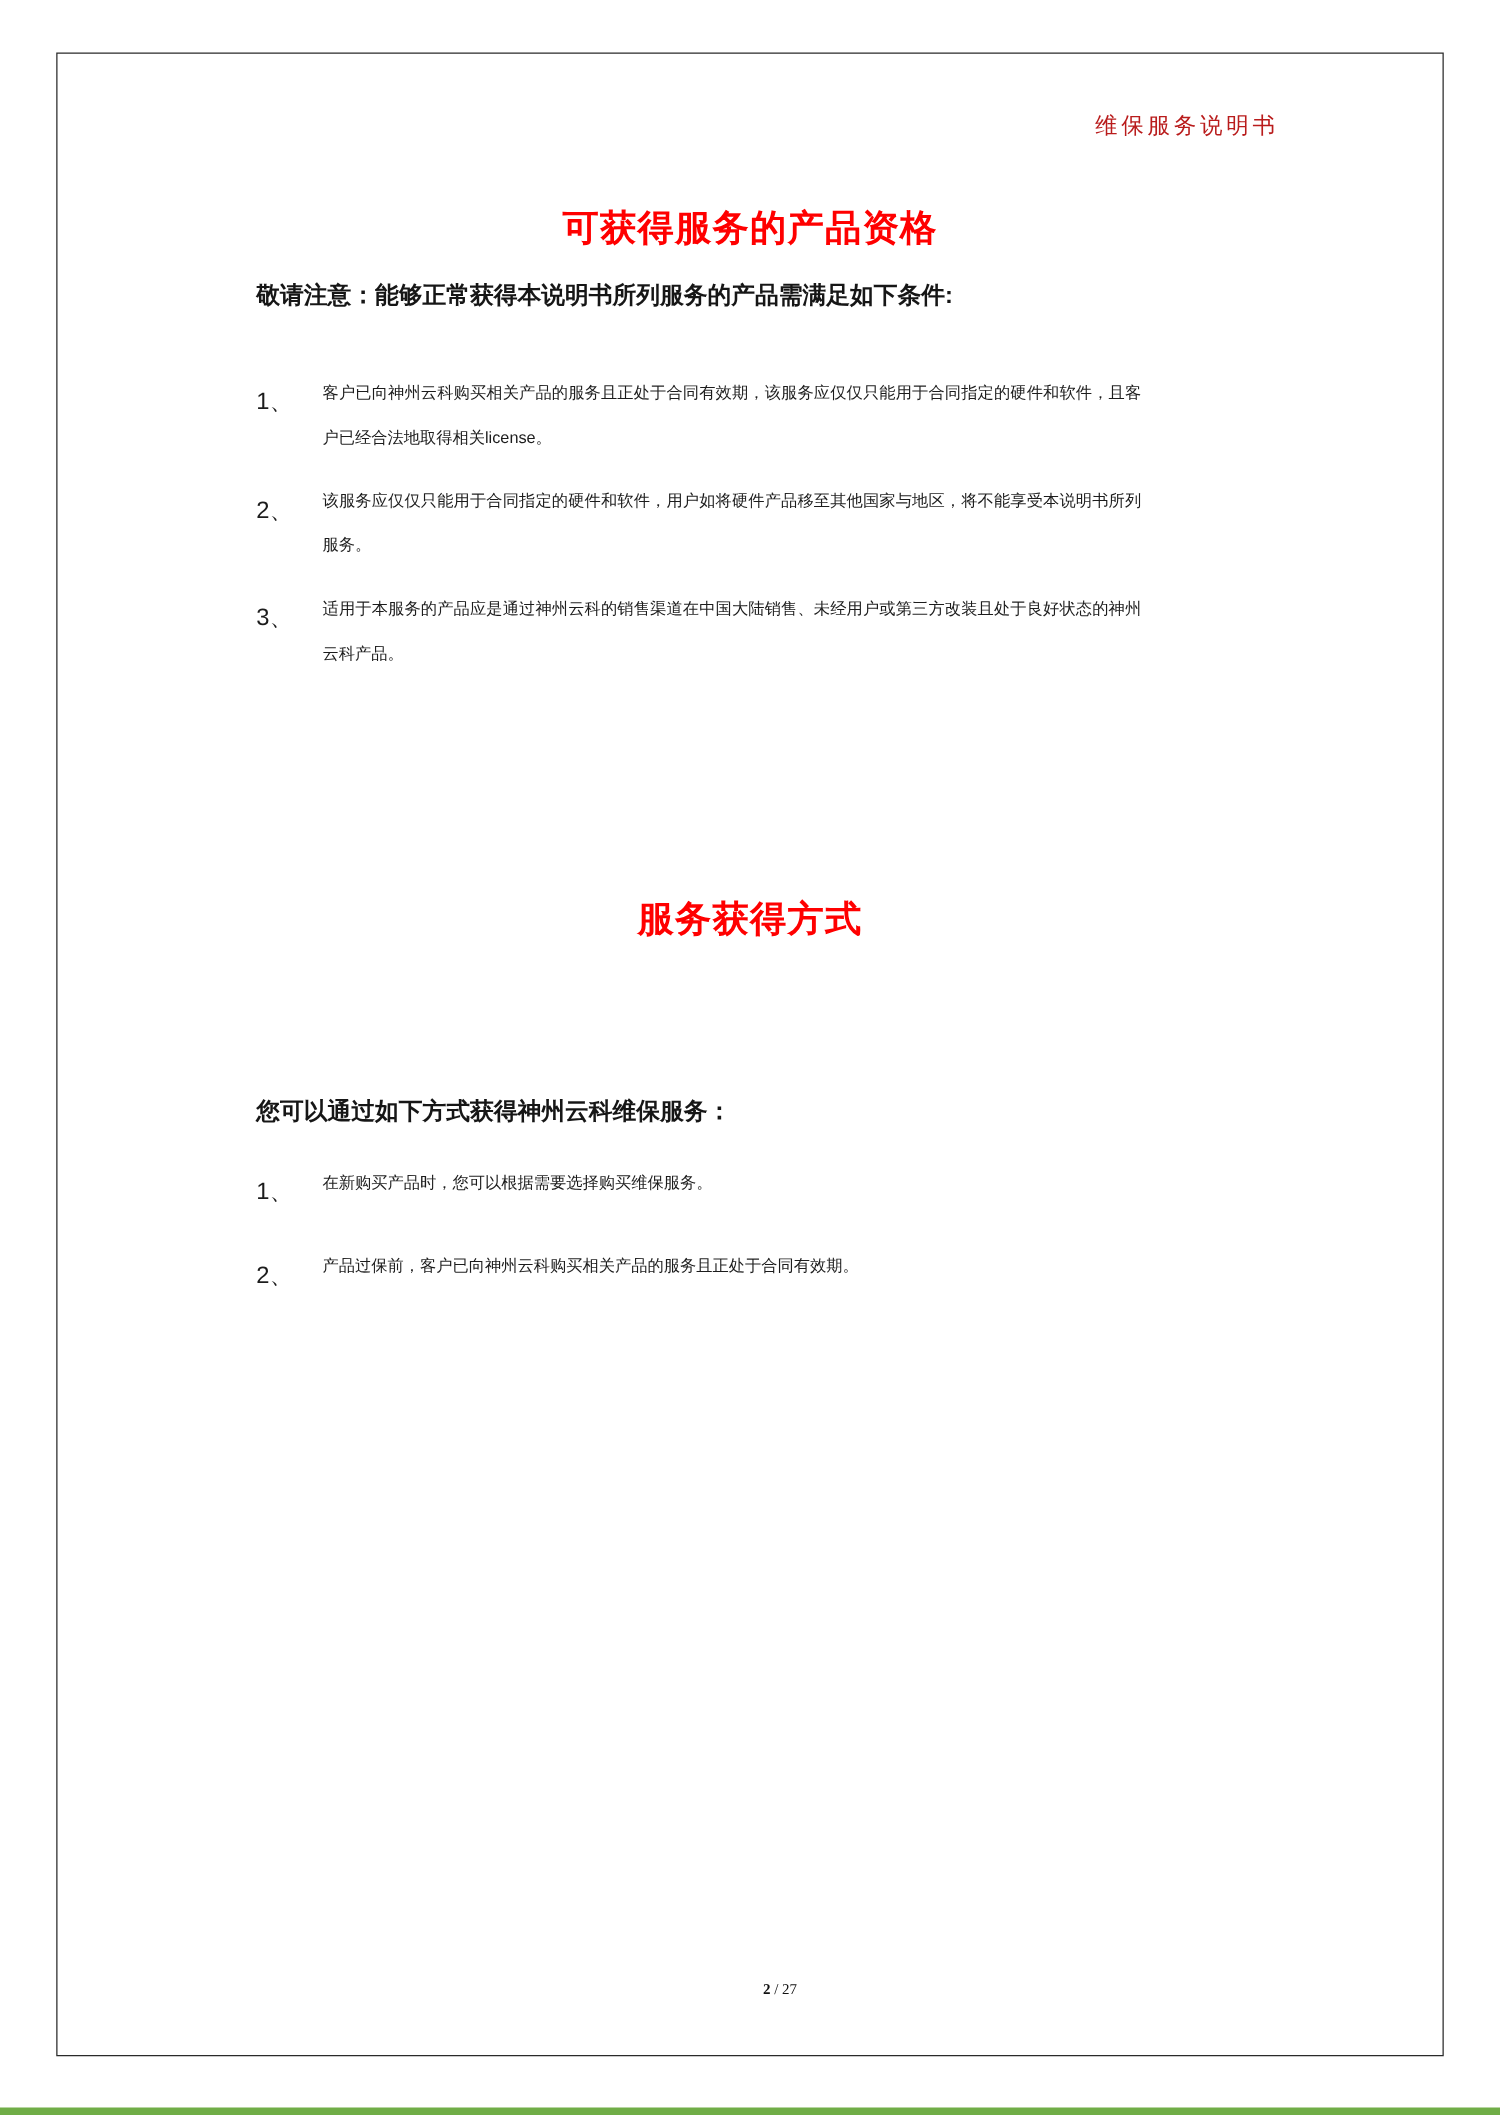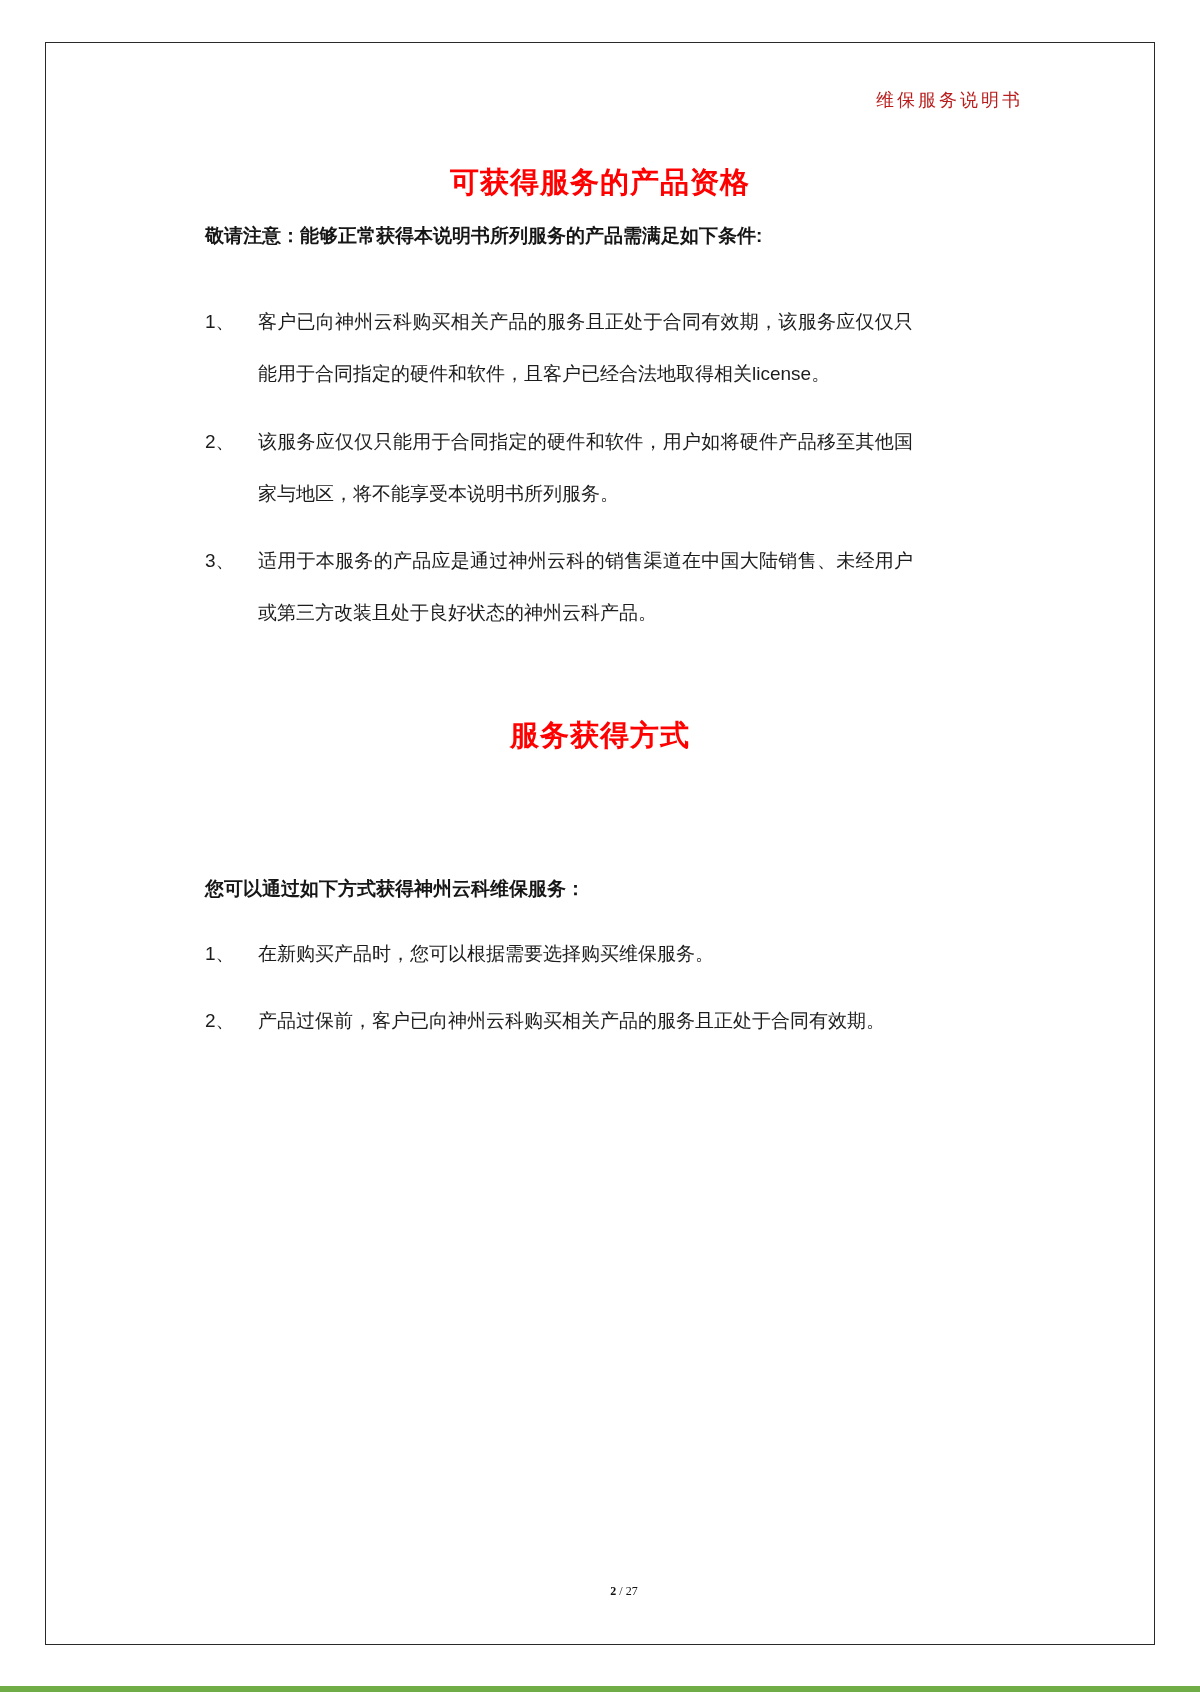--- a/index.html
+++ b/index.html
@@ -59,21 +59,21 @@
     margin-bottom: 15px;
   }
   .item-num {
     flex: 0 0 53px;
     font-size: 19px;
     line-height: 2.75;
     color: #1c1c1c;
   }
   .item-text {
     flex: 0 0 655px;
-    font-size: 19px;
+    font-size: 13px;
     line-height: 2.75;
     text-align: justify;
     text-justify: inter-ideograph;
     color: #1c1c1c;
   }
   .footer {
     position: absolute;
     top: 1584px;
     left: 0;
     width: 100%;

